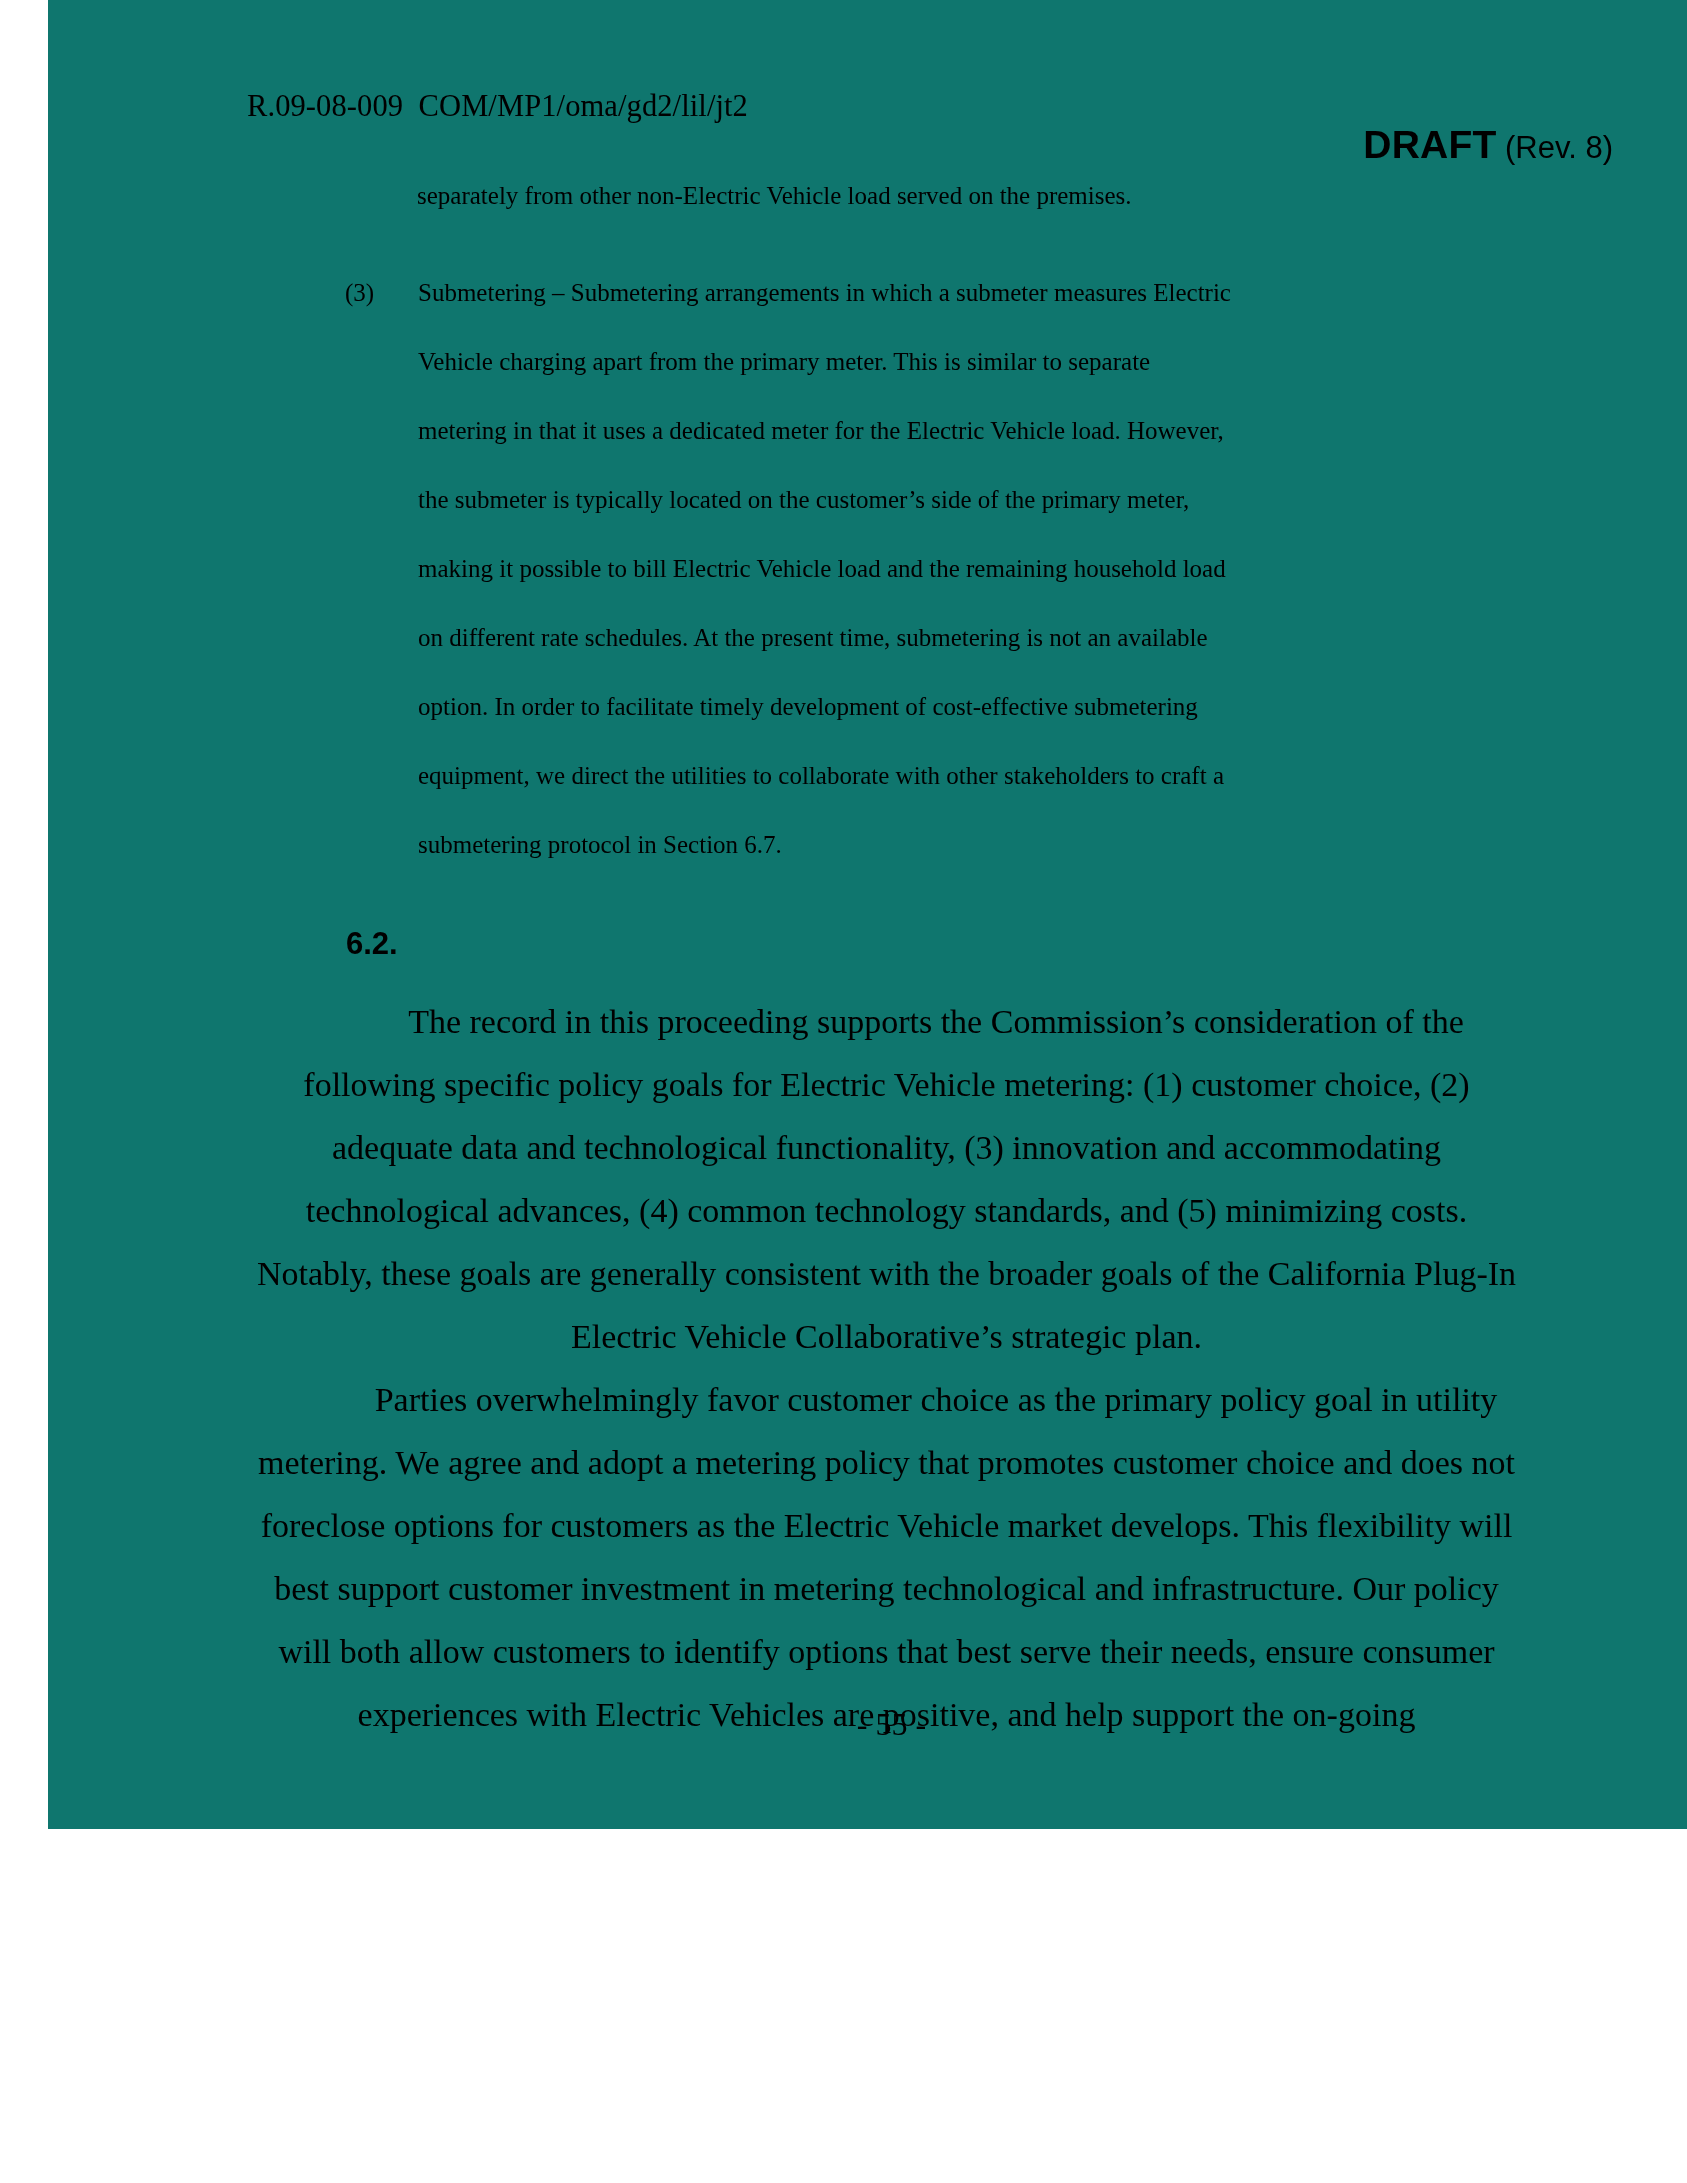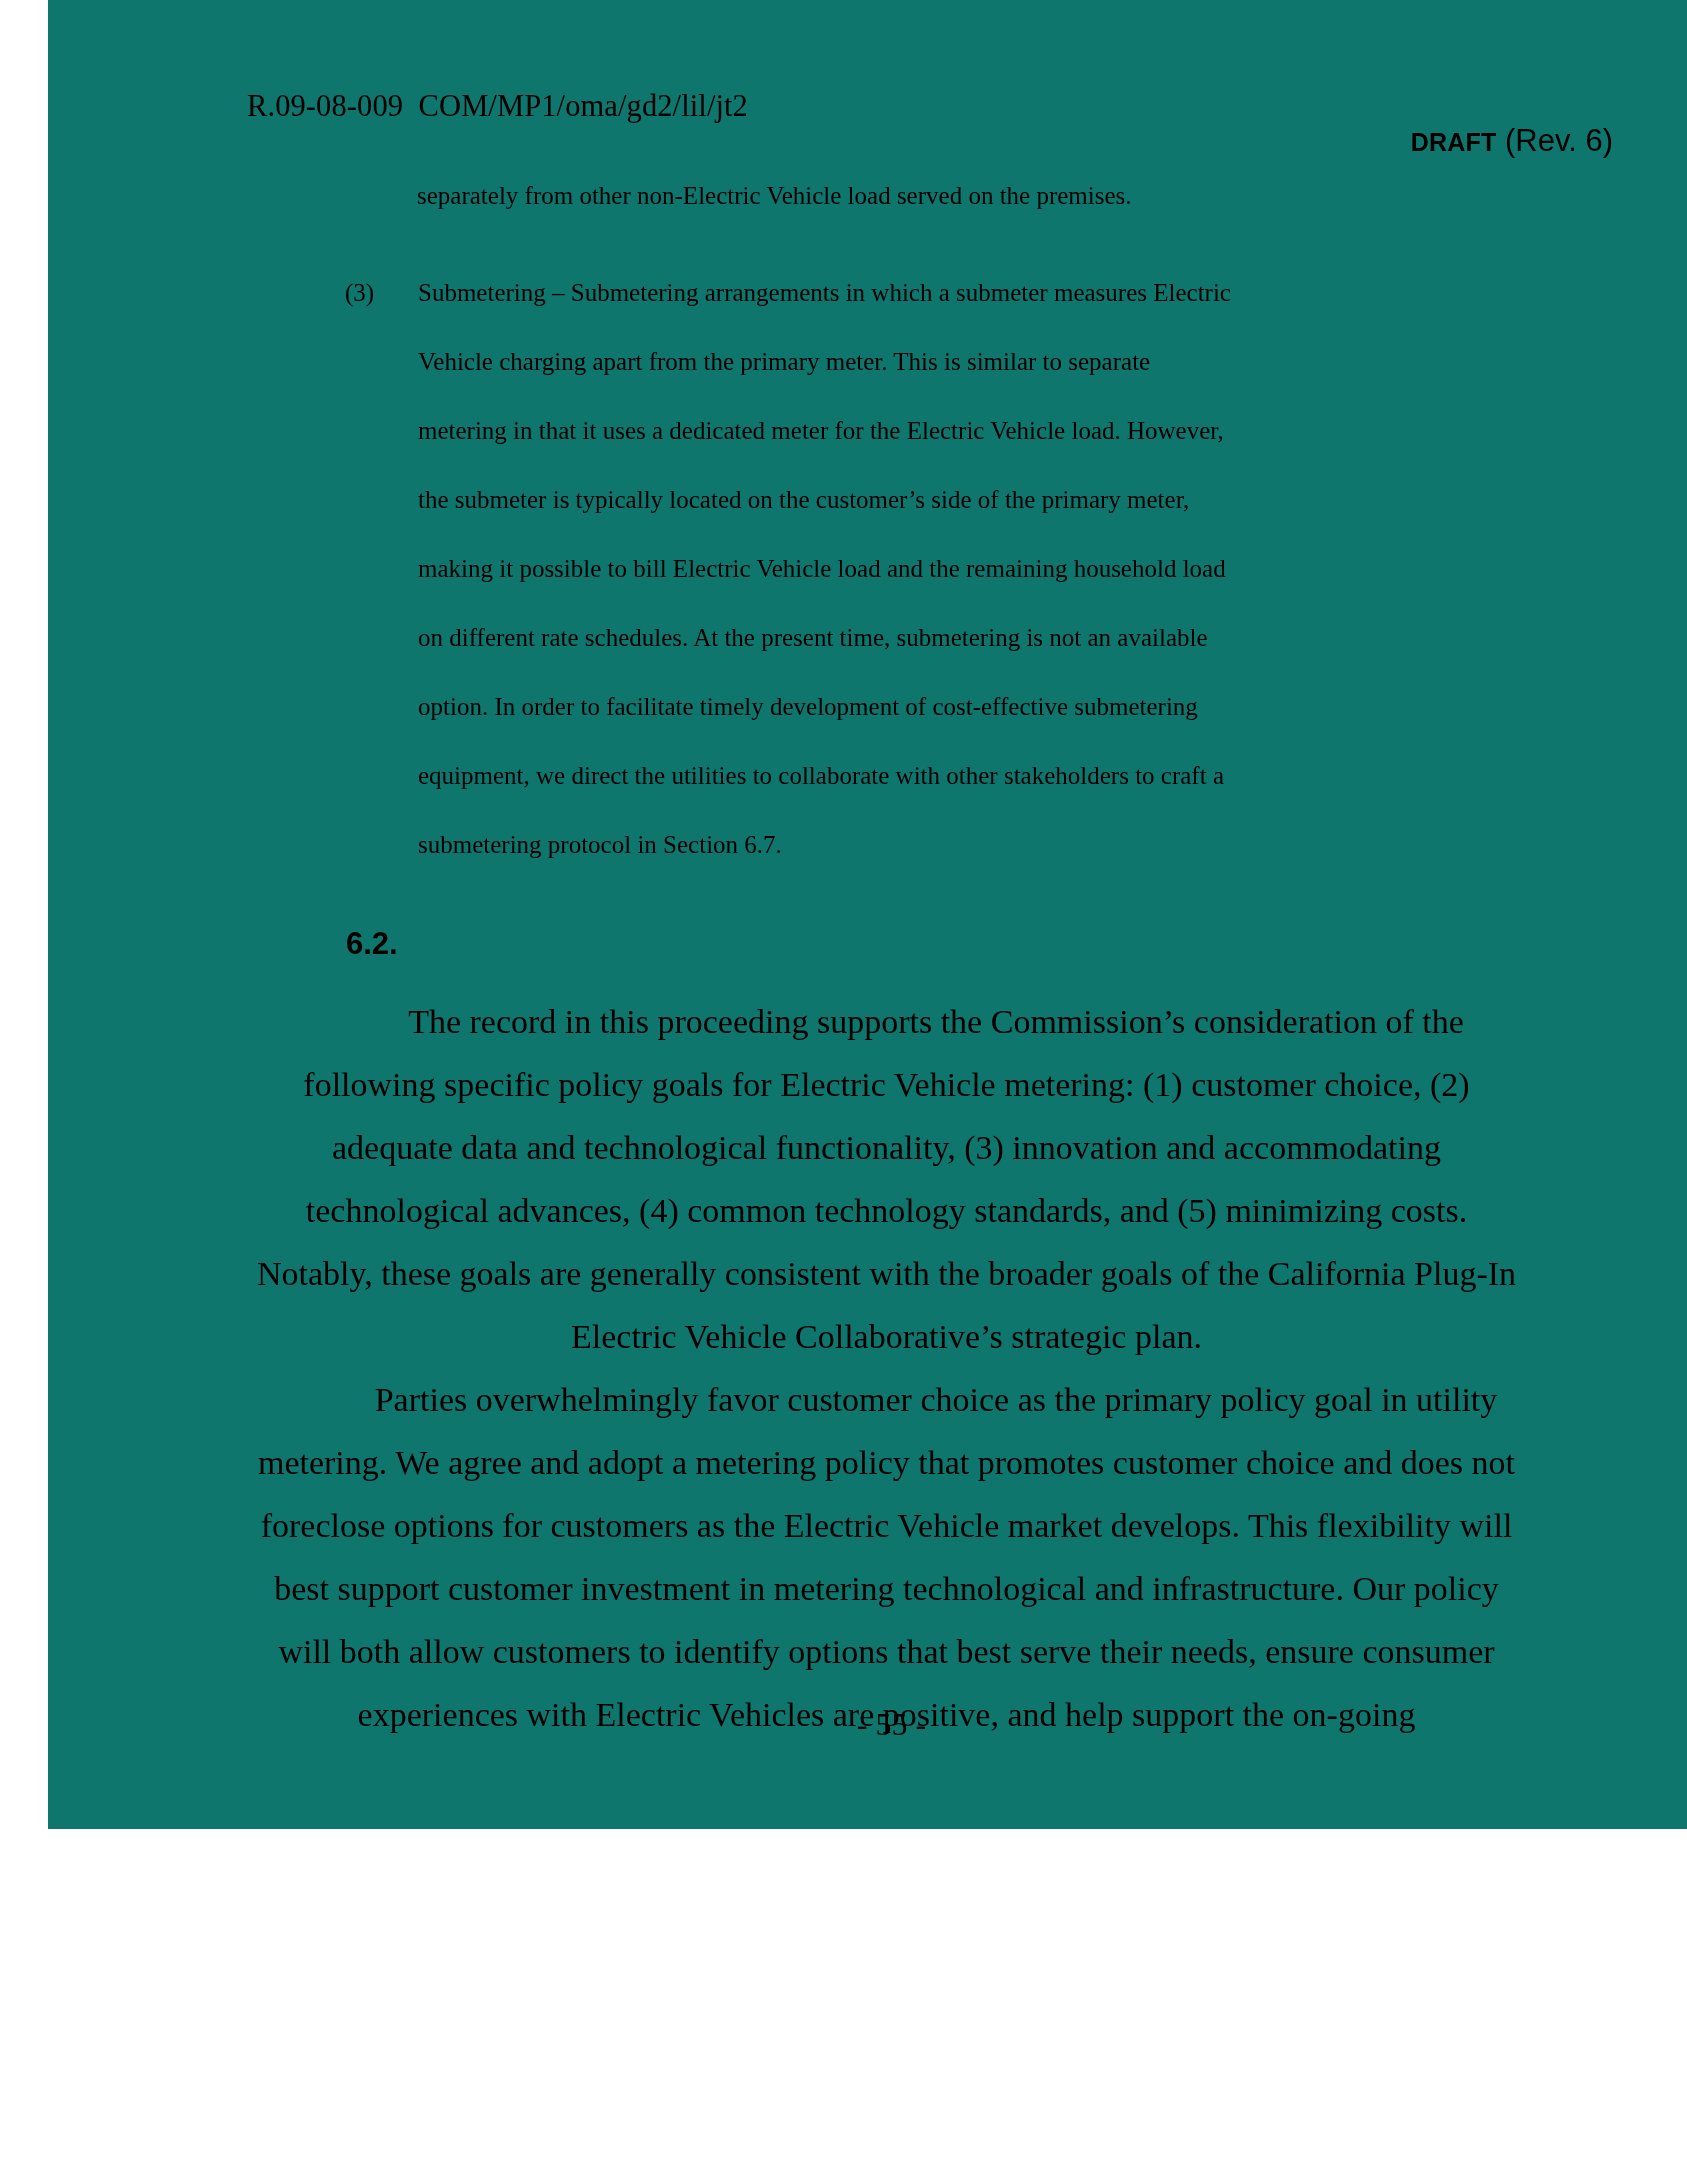--- a/index.html
+++ b/index.html
@@ -41,21 +41,21 @@
 
   .header-right {
     font-family: "Liberation Sans", "DejaVu Sans", sans-serif;
     font-size: 30px;
     color: #000000;
     white-space: pre;
   }
 
   .header-right .draft-word {
     font-weight: 700;
-    font-size: 25px;
+    font-size: 39px;
     letter-spacing: 0.2px;
   }
 
   .header-right .rev-word {
     font-weight: 400;
     font-size: 31px;
   }
 
   
   .body-region {
@@ -157,21 +157,21 @@
   }
 </style>
 </head>
 <body>
 
 <div class="page">
 
   <div class="running-header">
     <div class="header-left">R.09-08-009  COM/MP1/oma/gd2/lil/jt2</div>
     <div class="header-right">
-      <span class="draft-word">DRAFT</span><span class="rev-word"> (Rev. 6)</span>
+      <span class="draft-word">DRAFT</span><span class="rev-word"> (Rev. 8)</span>
     </div>
   </div>
 
   <div class="body-region">
 
     <div class="quote-block">
       <p class="quote-continuation">separately from other non-Electric Vehicle load served on the premises.</p>
 
       <div class="spacer-md"></div>
 

